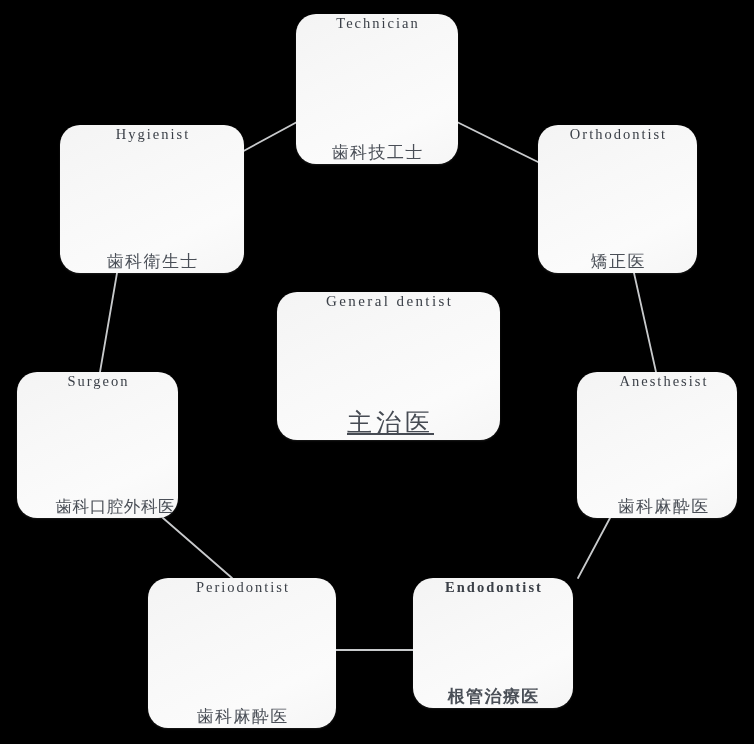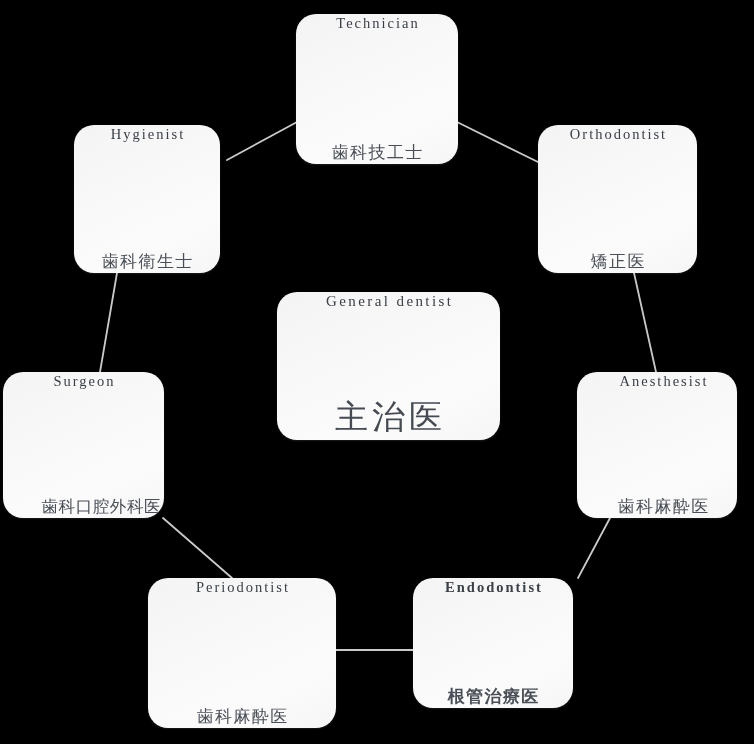--- a/index.html
+++ b/index.html
@@ -60,24 +60,25 @@
     white-space: nowrap;
     text-indent: 1.4px;
   }
   
   .node.primary .en {
     font-size: 15px;
     letter-spacing: 2.4px;
     text-indent: 2.4px;
   }
   .node.primary .ja {
-    font-size: 33px;
+    font-size: 25px;
     letter-spacing: 4px;
     text-indent: 4px;
     color: #464b53;
+    text-decoration: underline;
   }
   
   .node.wide-label .ja {
     font-size: 16.5px;
     letter-spacing: 0.6px;
     text-indent: 0.6px;
     margin-left: 35px;
   }
 </style>
 </head>
@@ -95,33 +96,33 @@
         <line x1="610" y1="518" x2="578" y2="578"></line>
         <line x1="308" y1="650" x2="437" y2="650"></line>
       </g>
   </svg>
 
   <div id="node-layer">
       <div class="node" style="left: 296px; top: 14px; width: 162px; height: 150px;">
         <div class="en">Technician</div>
         <div class="ja">歯科技工士</div>
       </div>
-      <div class="node" style="left: 74px; top: 125px; width: 146px; height: 148px;">
+      <div class="node" style="left: 60px; top: 125px; width: 184px; height: 148px;">
         <div class="en">Hygienist</div>
         <div class="ja">歯科衛生士</div>
       </div>
       <div class="node" style="left: 538px; top: 125px; width: 159px; height: 148px;">
         <div class="en">Orthodontist</div>
         <div class="ja">矯正医</div>
       </div>
       <div class="node primary" style="left: 277px; top: 292px; width: 223px; height: 148px;">
         <div class="en">General dentist</div>
         <div class="ja">主治医</div>
       </div>
-      <div class="node wide-label" style="left: 3px; top: 372px; width: 161px; height: 146px;">
+      <div class="node wide-label" style="left: 17px; top: 372px; width: 161px; height: 146px;">
         <div class="en">Surgeon</div>
         <div class="ja">歯科口腔外科医</div>
       </div>
       <div class="node" style="left: 577px; top: 372px; width: 160px; height: 146px; padding-left: 12px;">
         <div class="en">Anesthesist</div>
         <div class="ja">歯科麻酔医</div>
       </div>
       <div class="node" style="left: 148px; top: 578px; width: 188px; height: 150px;">
         <div class="en">Periodontist</div>
         <div class="ja">歯科麻酔医</div>

